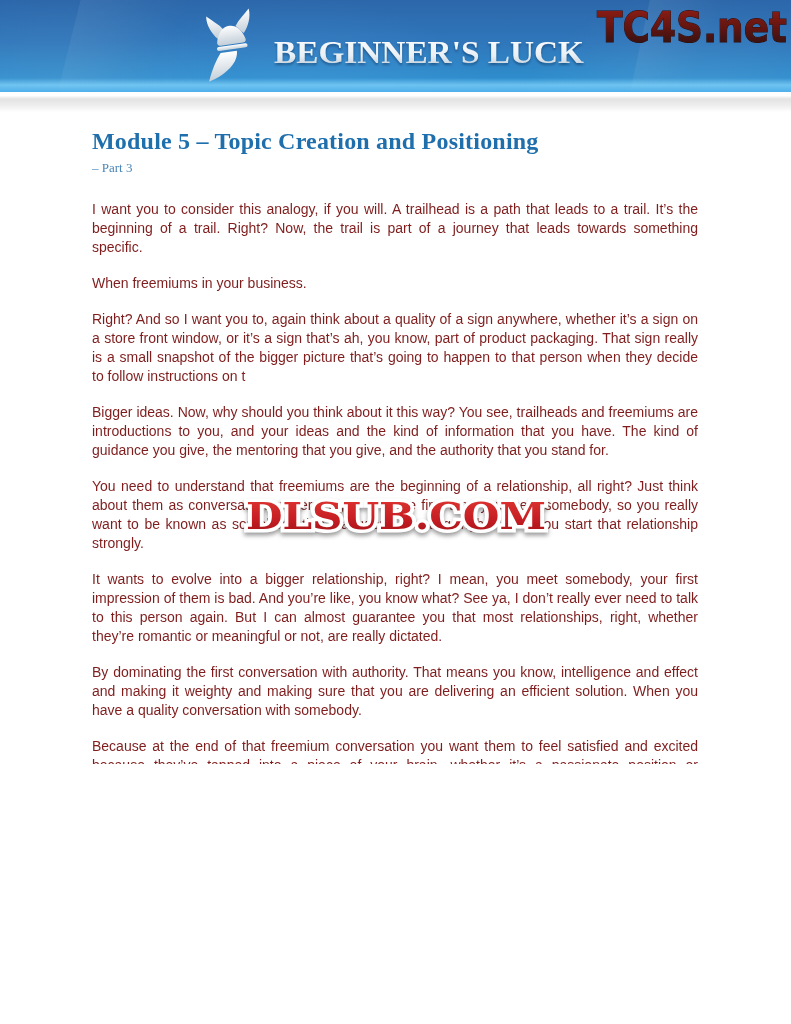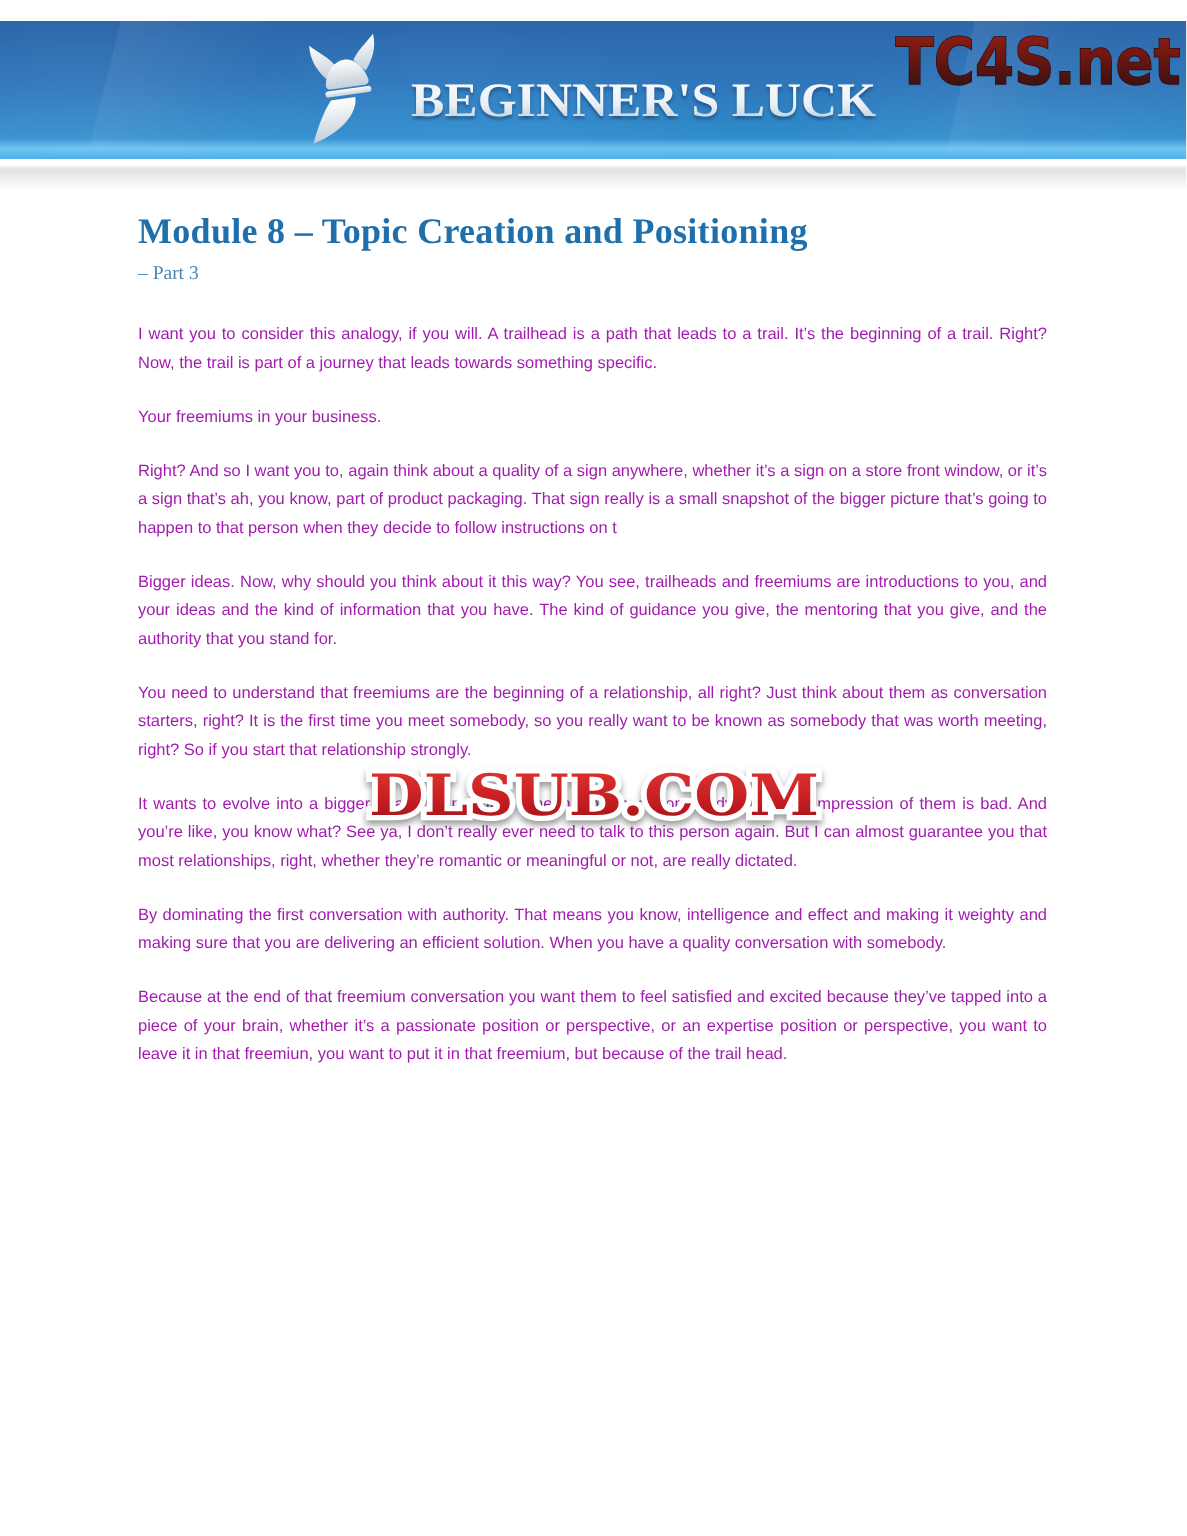--- a/index.html
+++ b/index.html
@@ -1,17 +1,17 @@
 <!DOCTYPE html>
 <html><head>
 <meta charset="utf-8">
 <style>
   html,body{margin:0;padding:0;background:#ffffff;}
   .page{
-    position:relative;width:791px;height:764px;margin:14px auto;
+    position:relative;width:791px;height:764px;margin:0 auto;
     background:#ffffff;overflow:hidden;
     font-family:"Liberation Sans",sans-serif;
   }
   
   .banner{
     position:absolute;top:0;left:0;width:791px;height:92px;
     background:
       radial-gradient(ellipse 260px 180px at 8% 130%, rgba(255,255,255,0.10), transparent 70%),
       radial-gradient(ellipse 300px 200px at 38% 150%, rgba(90,170,230,0.35), transparent 70%),
       radial-gradient(ellipse 260px 180px at 88% 130%, rgba(255,255,255,0.09), transparent 70%),
@@ -52,21 +52,21 @@
   }
   .doc-title{
     margin:0;font-family:"Liberation Serif",serif;font-weight:bold;
     font-size:24px;line-height:30px;color:#1f6fad;letter-spacing:0.2px;
   }
   .doc-subtitle{
     margin:0 0 20px 0;font-family:"Liberation Serif",serif;font-weight:normal;
     font-size:13px;line-height:24px;color:#4a86b8;
   }
   .content p{
-    margin:0 0 17px 0;font-size:11px;line-height:19px;color:#a21caf;
+    margin:0 0 17px 0;font-size:14px;line-height:19px;color:#7f1d1d;
     text-align:justify;
   }
   
   .dlsub{
     position:absolute;top:489px;left:50%;margin-left:-170px;z-index:5;
   }
   
   .footer{
     position:absolute;left:0;top:972px;width:100%;height:52px;
     background:linear-gradient(180deg,#4a4a4a 0%,#3c3c3c 10%,#363636 100%);
@@ -125,25 +125,25 @@
         <stop offset="0.55" stop-color="#5e1410"></stop>
         <stop offset="1" stop-color="#1d1214"></stop>
       </linearGradient>
     </defs>
     <text x="6" y="42" font-family="DejaVu Sans, sans-serif" font-size="43" font-weight="bold" fill="url(#tcGrad)" stroke="#2a0d0d" stroke-width="1" paint-order="stroke" textLength="190" lengthAdjust="spacingAndGlyphs">TC4S.net</text>
   </svg>
 
   <div class="divider"></div>
 
   <div class="content">
-    <h1 class="doc-title">Module 8 – Topic Creation and Positioning</h1>
+    <h1 class="doc-title">Module 5 – Topic Creation and Positioning</h1>
     <div class="doc-subtitle">– Part 3</div>
 
     <p>I want you to consider this analogy, if you will. A trailhead is a path that leads to a trail. It’s the beginning of a trail. Right? Now, the trail is part of a journey that leads towards something specific.</p>
-    <p>Your freemiums in your business.</p>
+    <p>When freemiums in your business.</p>
     <p>Right? And so I want you to, again think about a quality of a sign anywhere, whether it’s a sign on a store front window, or it’s a sign that’s ah, you know, part of product packaging. That sign really is a small snapshot of the bigger picture that’s going to happen to that person when they decide to follow instructions on t</p>
     <p>Bigger ideas. Now, why should you think about it this way? You see, trailheads and freemiums are introductions to you, and your ideas and the kind of information that you have. The kind of guidance you give, the mentoring that you give, and the authority that you stand for.</p>
     <p>You need to understand that freemiums are the beginning of a relationship, all right? Just think about them as conversation starters, right? It is the first time you meet somebody, so you really want to be known as somebody that was worth meeting, right? So if you start that relationship strongly.</p>
     <p>It wants to evolve into a bigger relationship, right? I mean, you meet somebody, your first impression of them is bad. And you’re like, you know what? See ya, I don’t really ever need to talk to this person again. But I can almost guarantee you that most relationships, right, whether they’re romantic or meaningful or not, are really dictated.</p>
     <p>By dominating the first conversation with authority. That means you know, intelligence and effect and making it weighty and making sure that you are delivering an efficient solution. When you have a quality conversation with somebody.</p>
     <p>Because at the end of that freemium conversation you want them to feel satisfied and excited because they’ve tapped into a piece of your brain, whether it’s a passionate position or perspective, or an expertise position or perspective, you want to leave it in that freemiun, you want to put it in that freemium, but because of the trail head.</p>
   </div>
 
   <svg class="dlsub" width="340" height="54" viewBox="0 0 340 54">
     <defs>

